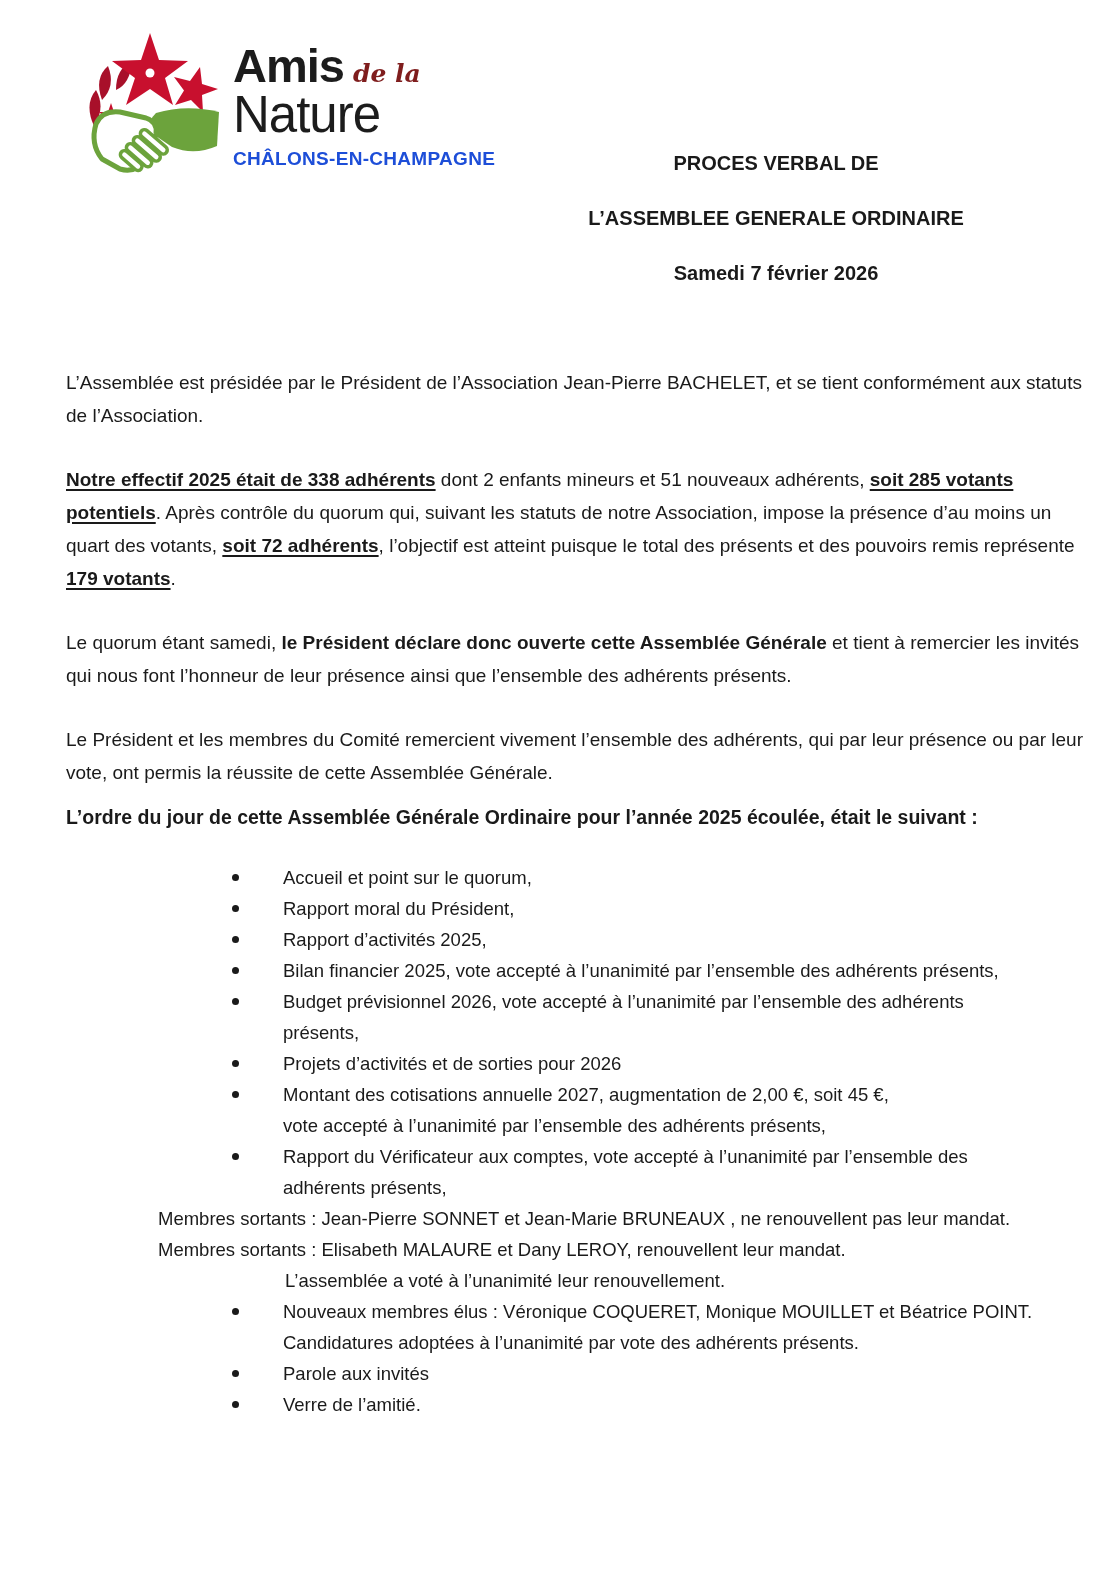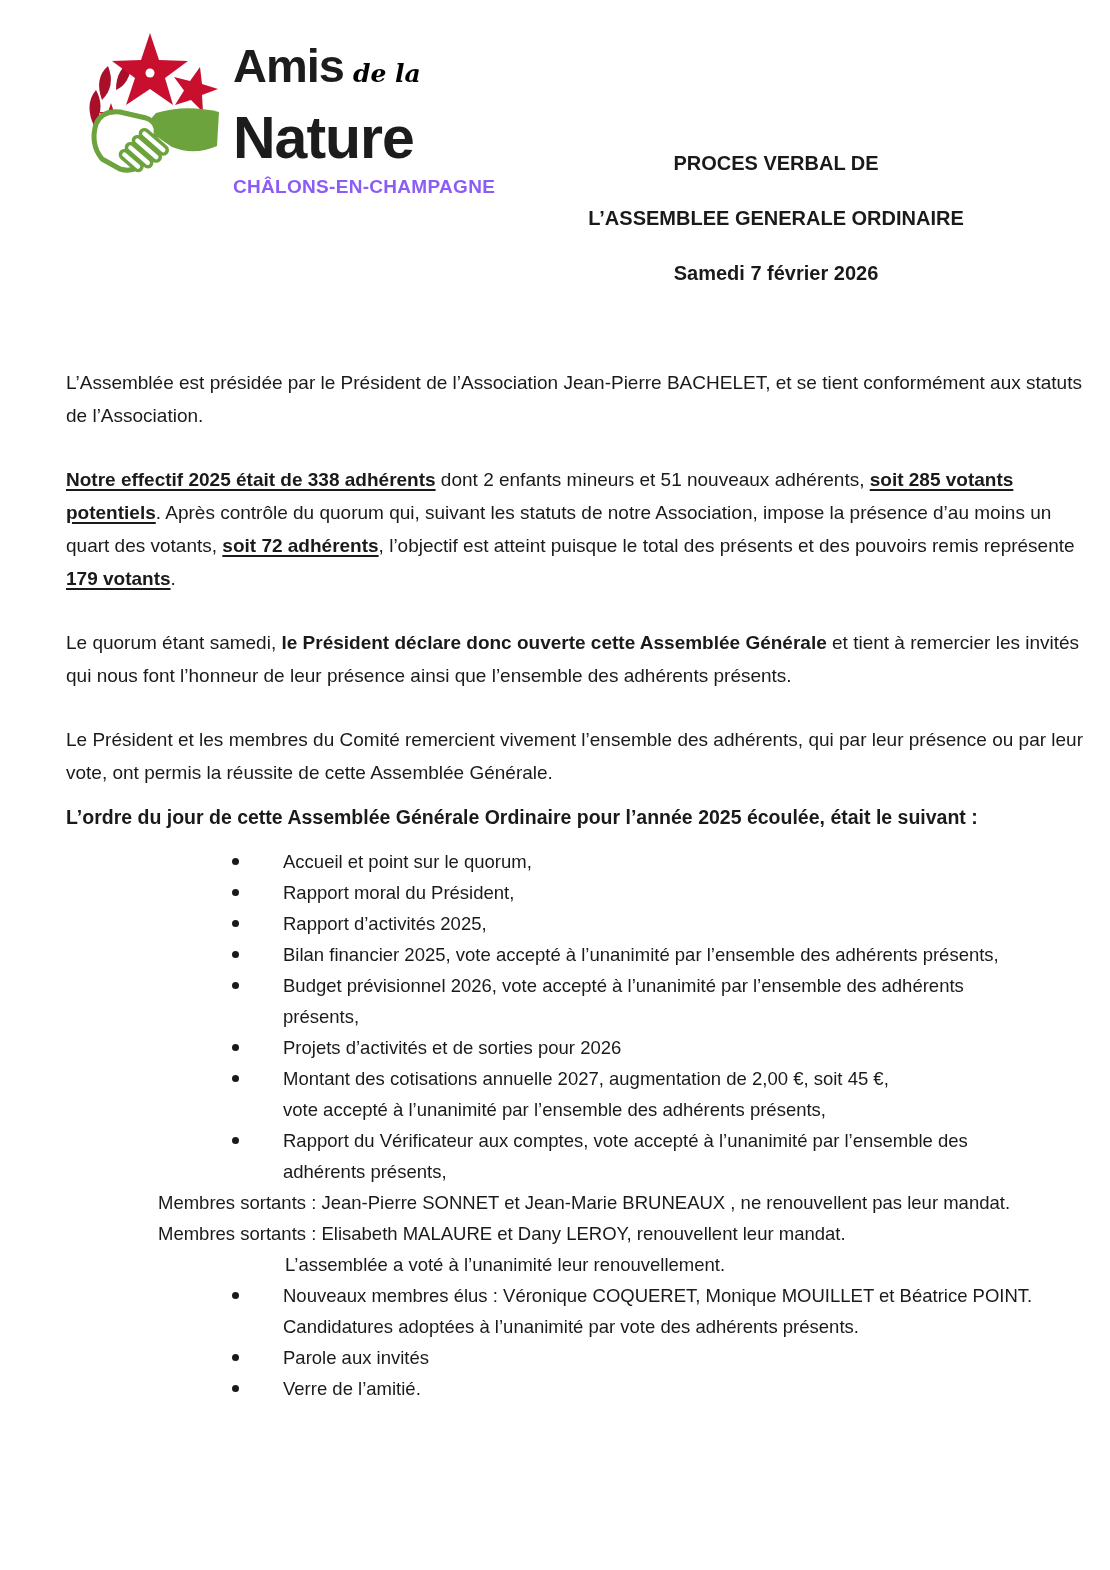--- a/index.html
+++ b/index.html
@@ -10,36 +10,36 @@
     font-family:"Liberation Sans",sans-serif;
     color:#1a1a1a;
     overflow:hidden;
   }
   
   .logo{position:absolute;left:85px;top:26px;width:420px;height:155px;}
   .logo-graphic{position:absolute;left:0;top:2px;width:142px;height:150px;}
   .logo-text{position:absolute;left:148px;top:16px;width:280px;line-height:1;}
   .lt-row1{white-space:nowrap;}
   .lt-main{font-size:47px;font-weight:700;letter-spacing:-1px;color:#1c1c1c;text-align:right;}
-  .lt-script{font-family:"DejaVu Serif",serif;font-style:italic;font-weight:700;font-size:25px;margin-left:9px;color:#000000;}
-  .lt-main2{font-size:59px;font-weight:700;letter-spacing:-1px;color:#1c1c1c;margin-top:20px;}
+  .lt-script{font-family:"DejaVu Serif",serif;font-style:italic;font-weight:700;font-size:25px;margin-left:9px;color:#7f1d1d;}
+  .lt-main2{font-size:51px;font-weight:400;letter-spacing:-1px;color:#1c1c1c;margin-top:0;}
   .lt-sub{font-size:19px;font-weight:700;letter-spacing:0.3px;margin-top:9px;}
   
   .title-block{
     position:absolute;left:468px;top:152px;width:616px;
     text-align:center;font-weight:700;font-size:20px;
   }
   .title-block p{margin:0 0 33px 0;line-height:22px;}
   
   .content{position:absolute;left:66px;top:366px;width:1022px;font-size:19px;line-height:33px;}
   .para{margin:0 0 31px 0;}
   .para.last{margin-bottom:12px;}
   .b{font-weight:700;}
   .u{text-decoration:underline;text-underline-offset:3px;text-decoration-thickness:1.5px;}
-  .heading{font-weight:700;font-size:19.5px;margin:0 0 12px 0;white-space:nowrap;line-height:33px;}
+  .heading{font-weight:700;font-size:19.5px;margin:0 0 28px 0;white-space:nowrap;line-height:33px;}
   
   .row{position:relative;line-height:31px;white-space:nowrap;font-size:18.5px;}
   .row.bullet,.row.cont{padding-left:217px;}
   .row.member{padding-left:92px;}
   .row.indent{padding-left:219px;}
   .dot{
     position:absolute;left:166px;top:12px;
     width:7px;height:7px;border-radius:50%;background:#1a1a1a;
   }
 </style>
@@ -73,21 +73,21 @@
         <rect x="0" y="0" width="33" height="8" rx="4" transform="translate(51,107) rotate(41)"></rect>
         <rect x="0" y="0" width="31" height="8" rx="4" transform="translate(44,114) rotate(41)"></rect>
         <rect x="0" y="0" width="26" height="8" rx="4" transform="translate(38,121) rotate(41)"></rect>
       </g>
     </svg>
     <div class="logo-text">
       <div class="lt-row1">
         <span class="lt-main">Amis</span><span class="lt-script">de la</span>
       </div>
       <div class="lt-main2">Nature</div>
-      <div class="lt-sub" style="color:#8b5cf6">CHÂLONS-EN-CHAMPAGNE</div>
+      <div class="lt-sub" style="color:#1d4ed8">CHÂLONS-EN-CHAMPAGNE</div>
     </div>
   </div>
 
   <div class="title-block">
     <p>PROCES VERBAL DE</p>
     <p>L’ASSEMBLEE GENERALE ORDINAIRE</p>
     <p>Samedi 7 février 2026</p>
   </div>
 
   <div class="content">

